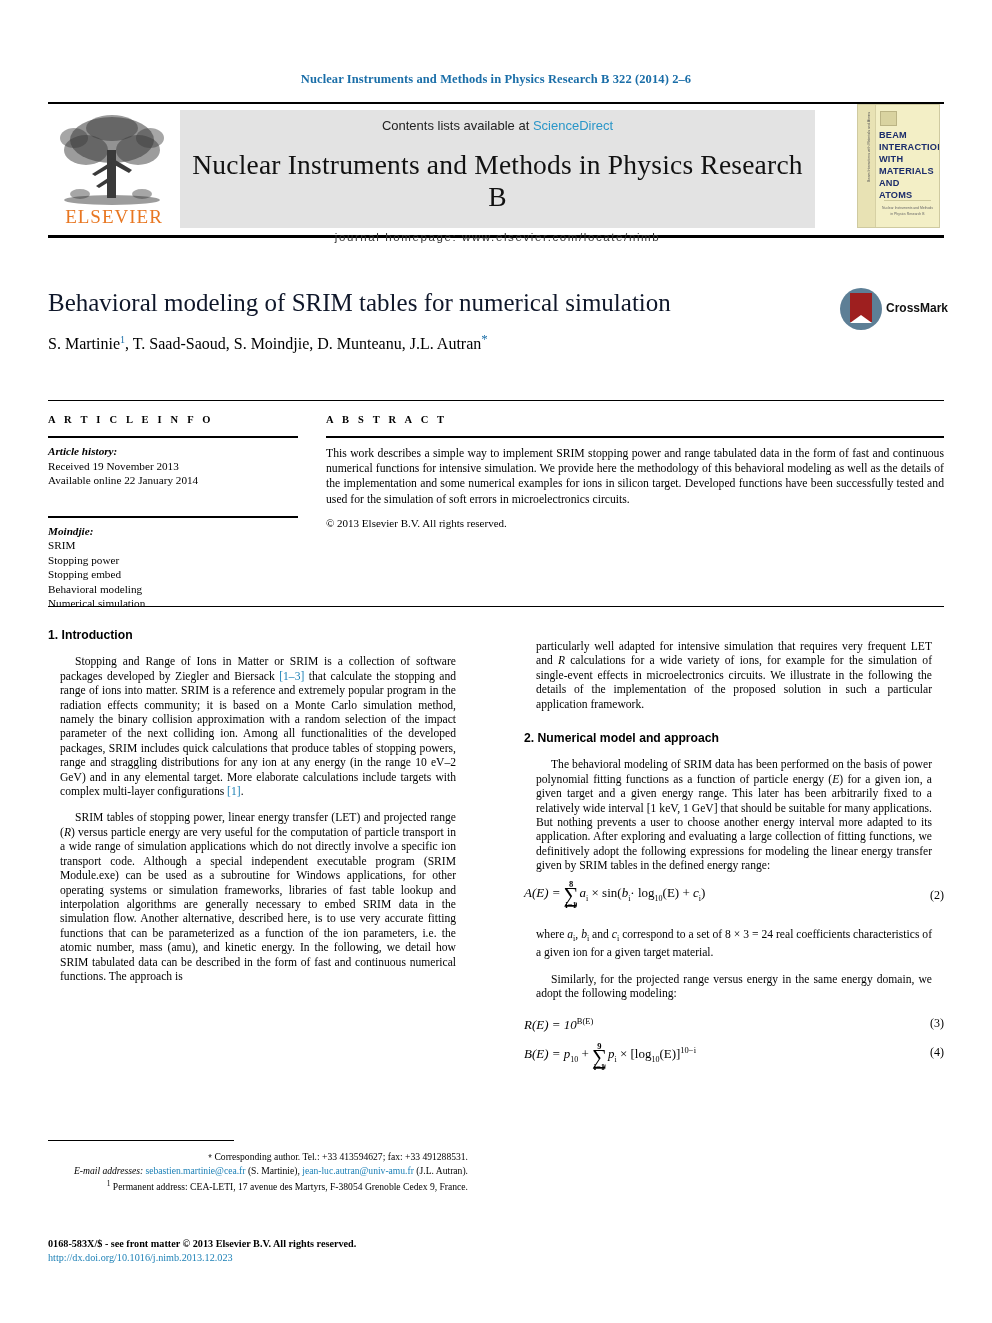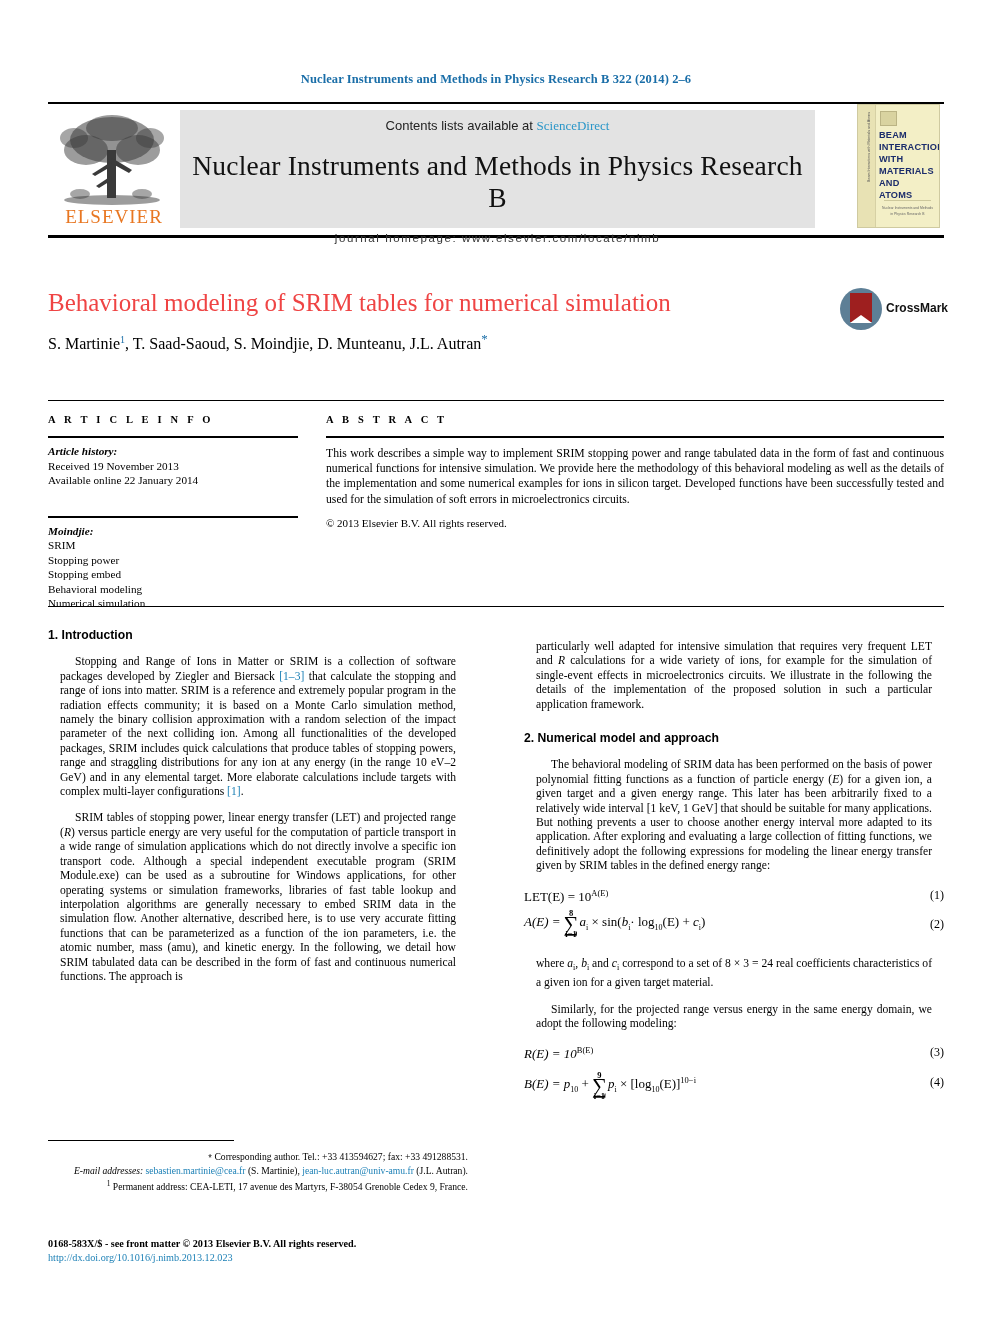--- a/index.html
+++ b/index.html
@@ -79,21 +79,20 @@
     padding-top: 8px;
   }
   .contents-line {
     text-align: center;
     font-family: "Liberation Sans", sans-serif;
     font-size: 13px;
     color: #222;
   }
   .contents-line .sd {
     color: #2a96c8;
-    font-family: Liberation Serif, serif;
   }
   .journal-title {
     text-align: center;
     font-family: "Liberation Serif", serif;
     font-size: 27.5px;
     color: #111;
     margin-top: 16px;
     letter-spacing: .2px;
   }
   .homepage-line {
@@ -177,21 +176,21 @@
   }
 
   
   .title {
     position: absolute;
     left: 48px;
     top: 288px;
     width: 760px;
     font-family: "Liberation Serif", serif;
     font-size: 25px;
-    color: #ef4444;
+    color: #0f172a;
     line-height: 30px;
   }
   .authors {
     position: absolute;
     left: 48px;
     top: 331px;
     width: 800px;
     font-family: "Liberation Serif", serif;
     font-size: 16px;
     color: #000;
@@ -542,24 +541,20 @@
     <p class="body"><span>SRIM tables of stopping power, linear energy transfer (LET) and projected range (</span><em>R</em><span>) versus particle energy are very useful for the computation of particle transport in a wide range of simulation applications which do not directly involve a specific ion transport code. Although a special independent executable program (SRIM Module.exe) can be used as a subroutine for Windows applications, for other operating systems or simulation frameworks, libraries of fast table lookup and interpolation algorithms are generally necessary to embed SRIM data in the simulation flow. Another alternative, described here, is to use very accurate fitting functions that can be parameterized as a function of the ion parameters, i.e. the atomic number, mass (amu), and kinetic energy. In the following, we detail how SRIM tabulated data can be described in the form of fast and continuous numerical functions. The approach is</span></p>
   </div>
 
   <div class="col col-right">
     <p class="body" style="text-indent:0"><span>particularly well adapted for intensive simulation that requires very frequent LET and </span><em>R</em><span> calculations for a wide variety of ions, for example for the simulation of single-event effects in microelectronics circuits. We illustrate in the following the details of the implementation of the proposed solution in such a particular application framework.</span></p>
 
     <div class="h2 spaced">2. Numerical model and approach</div>
 
     <p class="body"><span>The behavioral modeling of SRIM data has been performed on the basis of power polynomial fitting functions as a function of particle energy (</span><em>E</em><span>) for a given ion, a given target and a given energy range. This later has been arbitrarily fixed to a relatively wide interval [1 keV, 1 GeV] that should be suitable for many applications. But nothing prevents a user to choose another energy interval more adapted to its application. After exploring and evaluating a large collection of fitting functions, we definitively adopt the following expressions for modeling the linear energy transfer given by SRIM tables in the defined energy range:</span></p>
 
-    <div class="eq">
-      <span>LET(E) = 10</span><sup>A(E)</sup>
-      <span class="num">(1)</span>
-    </div>
 
     <div class="eq eq-tall">
       <em>A(E) =</em><span class="sum">∑<span class="lim-top">8</span><span class="lim-bot">i=1</span></span><em>a</em><sub>i</sub>
       <span>× sin(</span><em>b</em><sub>i</sub><span>· log</span><sub>10</sub><span>(E) + </span><em>c</em><sub>i</sub><span>)</span>
       <span class="num">(2)</span>
     </div>
 
     <p class="body" style="text-indent:0"><span>where </span><em>a</em><sub>i</sub>, <em>b</em><sub>i</sub> and <em>c</em><sub>i</sub><span> correspond to a set of 8 × 3 = 24 real coefficients characteristics of a given ion for a given target material.</span></p>
 
     <p class="body">Similarly, for the projected range versus energy in the same energy domain, we adopt the following modeling:</p>

